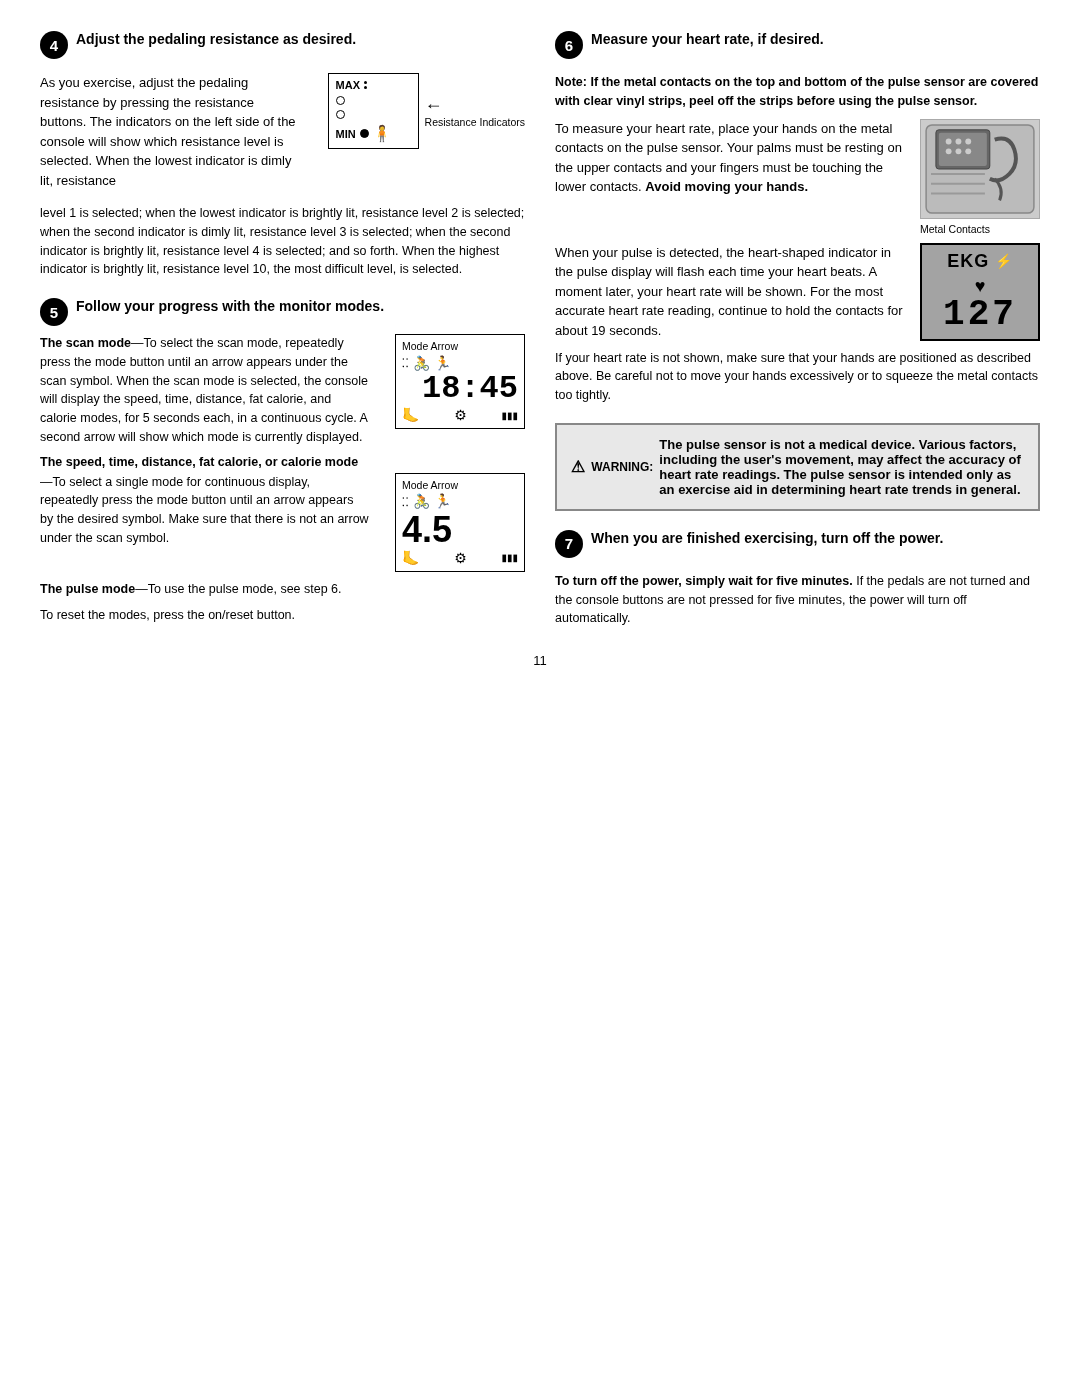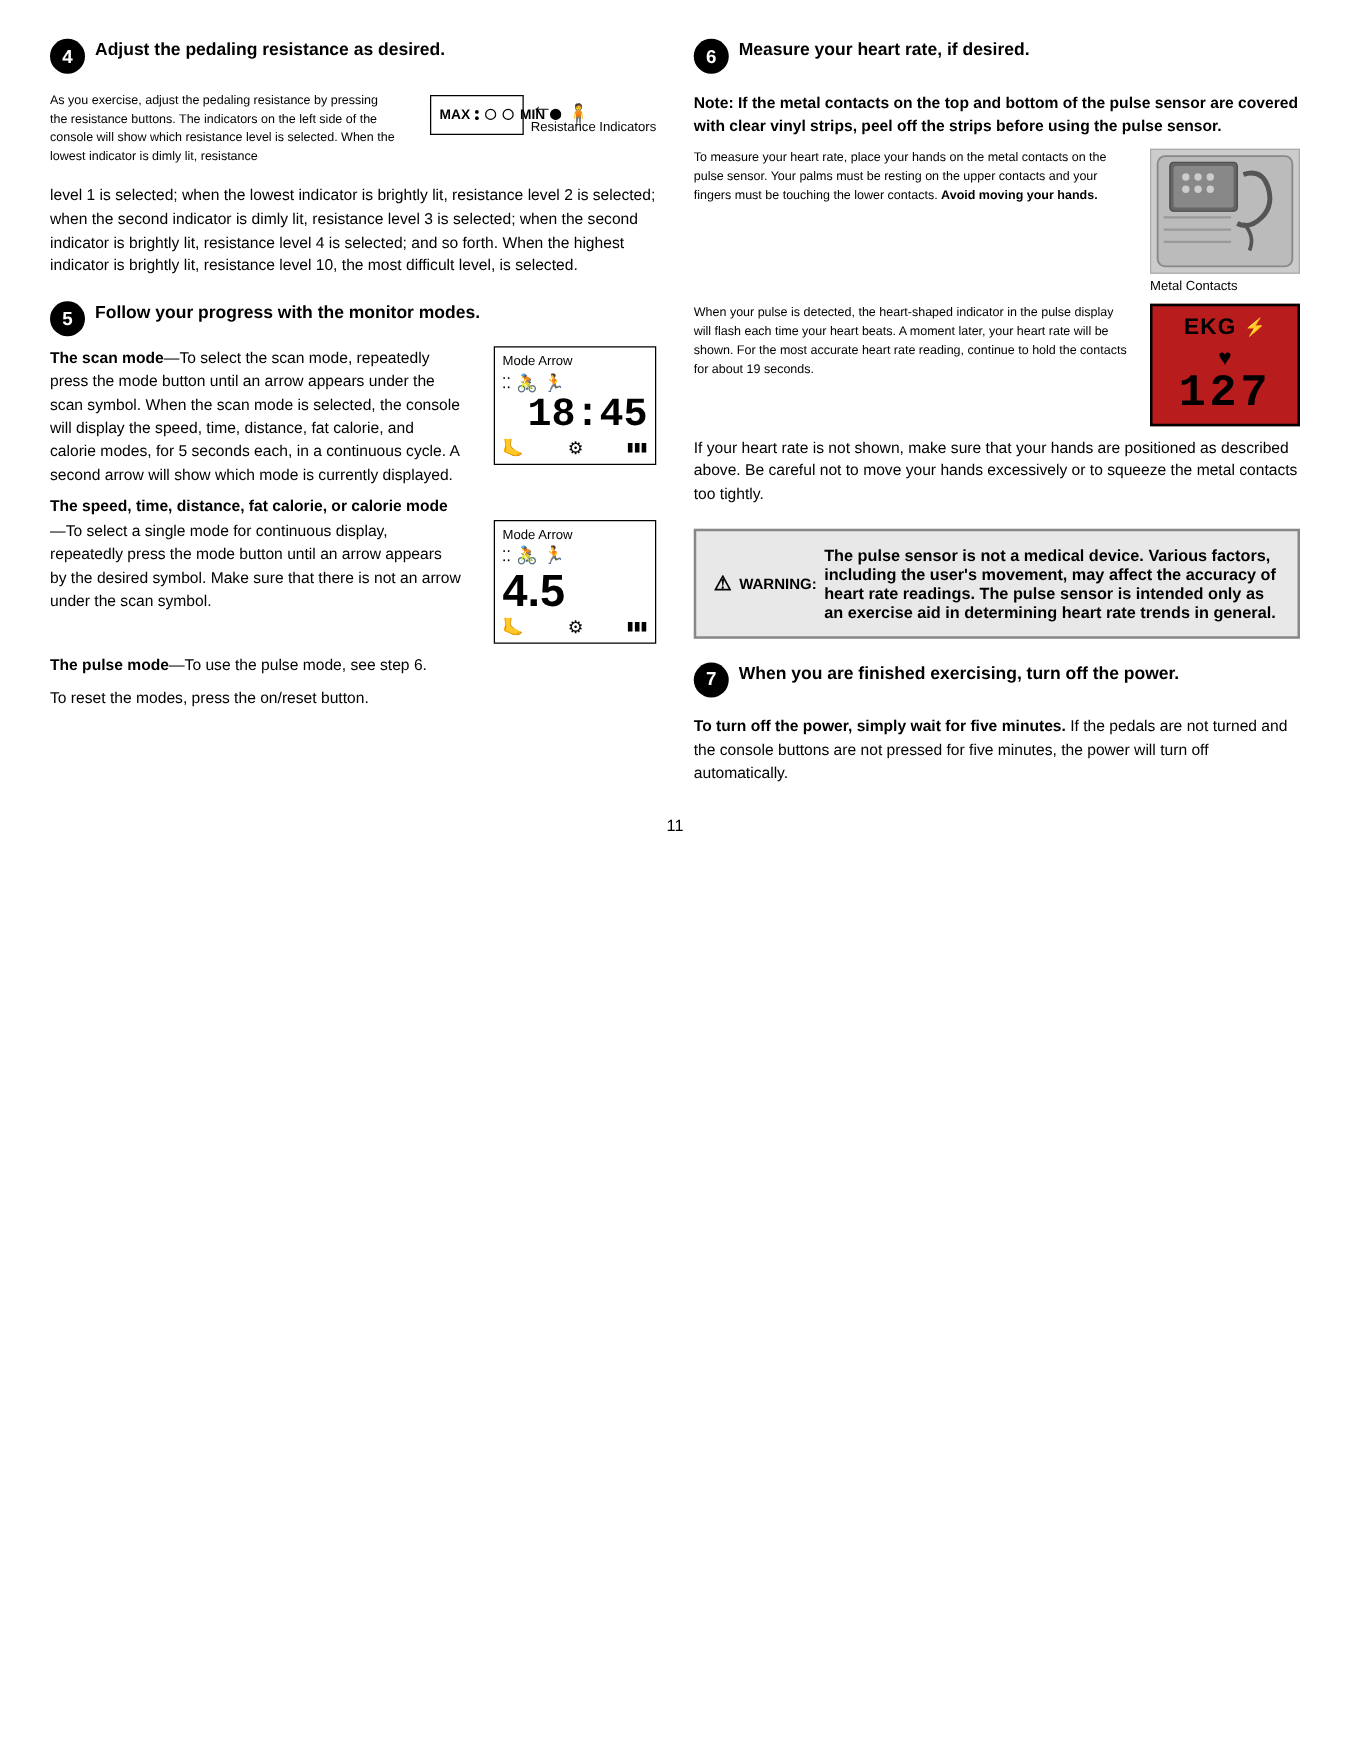--- a/index.html
+++ b/index.html
@@ -104,21 +104,21 @@
     }
 
     
     .ekg-display {
       border: 2px solid #000;
       width: 120px;
       padding: 6px;
       display: flex;
       flex-direction: column;
       align-items: center;
-      background: #b91c1c;
+      background: #a3a3a3;
     }
 
     .ekg-top {
       display: flex;
       align-items: center;
       gap: 6px;
       font-weight: bold;
       font-size: 16px;
       margin-bottom: 4px;
     }
@@ -179,36 +179,36 @@
       gap: 14px;
       align-items: flex-start;
     }
 
     .image-side {
       flex-shrink: 0;
     }
 
     .text-side {
       flex: 1;
-      font-size: 10px;
+      font-size: 13px;
       line-height: 1.5;
     }
 
     .resist-inner {
       display: flex;
       align-items: center;
       gap: 0;
     }
 
     .resist-box-main {
       border: 1.5px solid #000;
-      width: 75px;
+      width: 91px;
       padding: 5px 7px;
       display: flex;
-      flex-direction: row;
+      flex-direction: column;
       gap: 5px;
       margin-left: 13px;
     }
 
     .resist-label-line {
       display: flex;
       align-items: center;
       gap: 4px;
       font-size: 11px;
       font-weight: bold;

